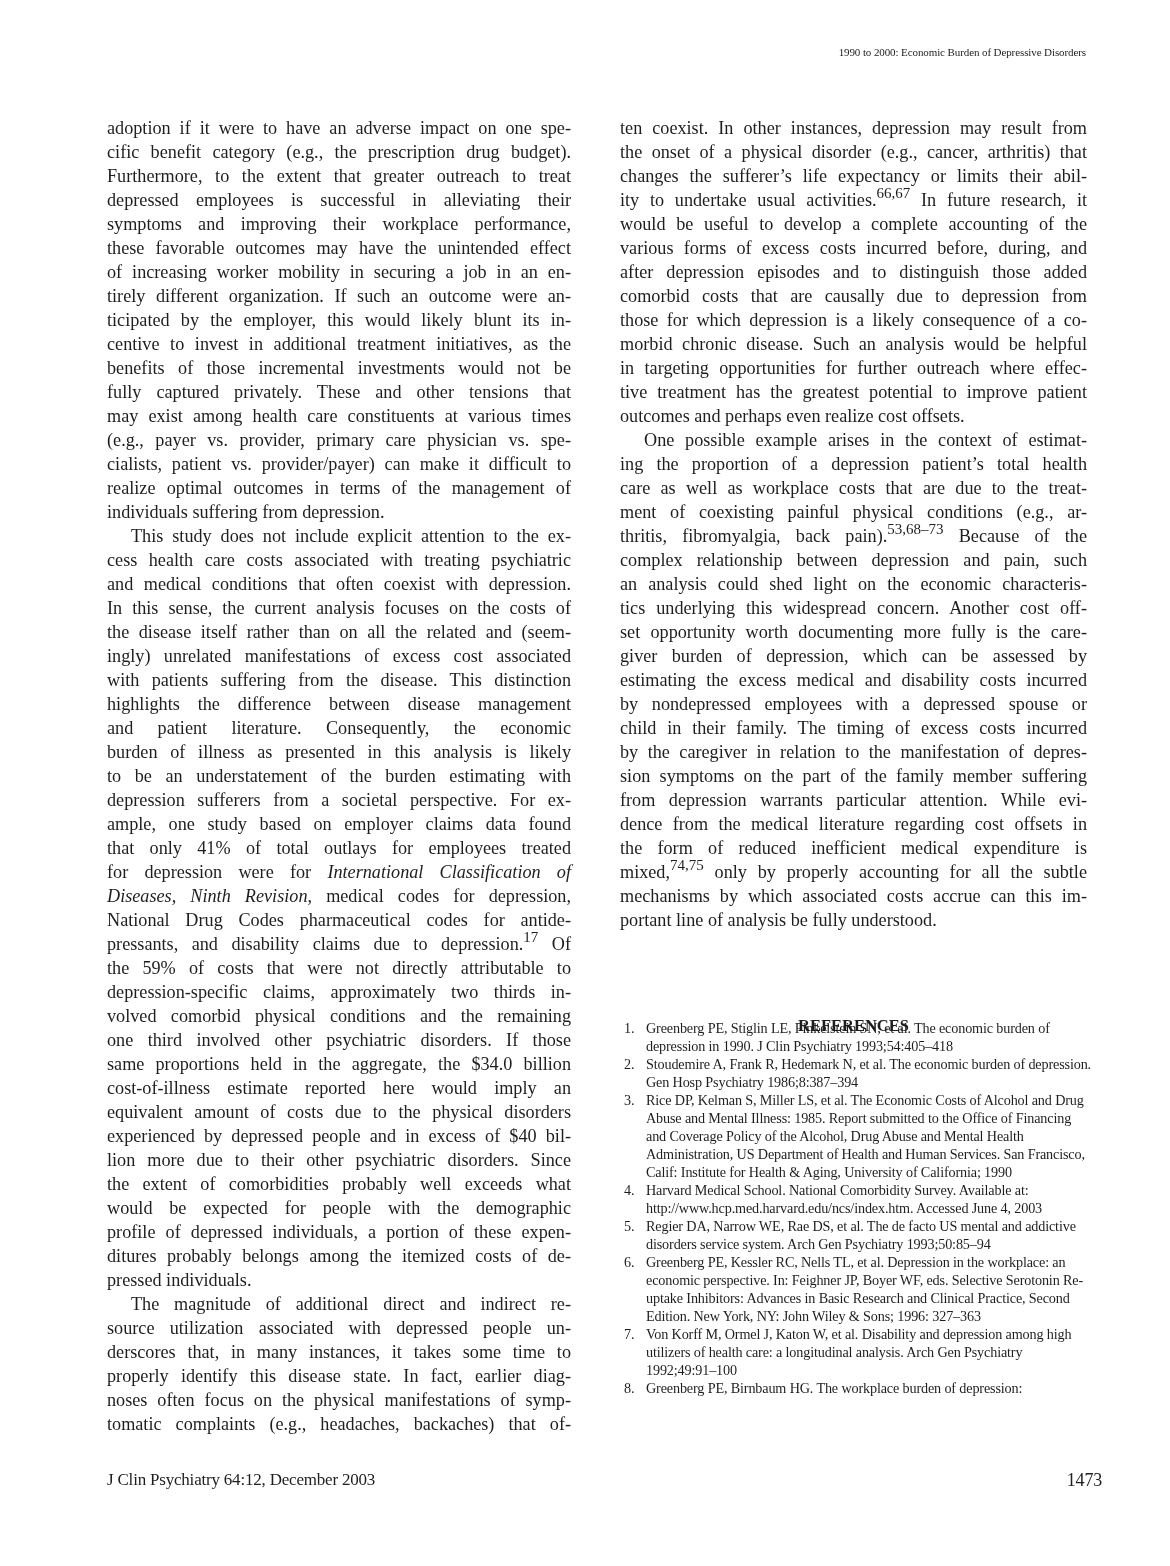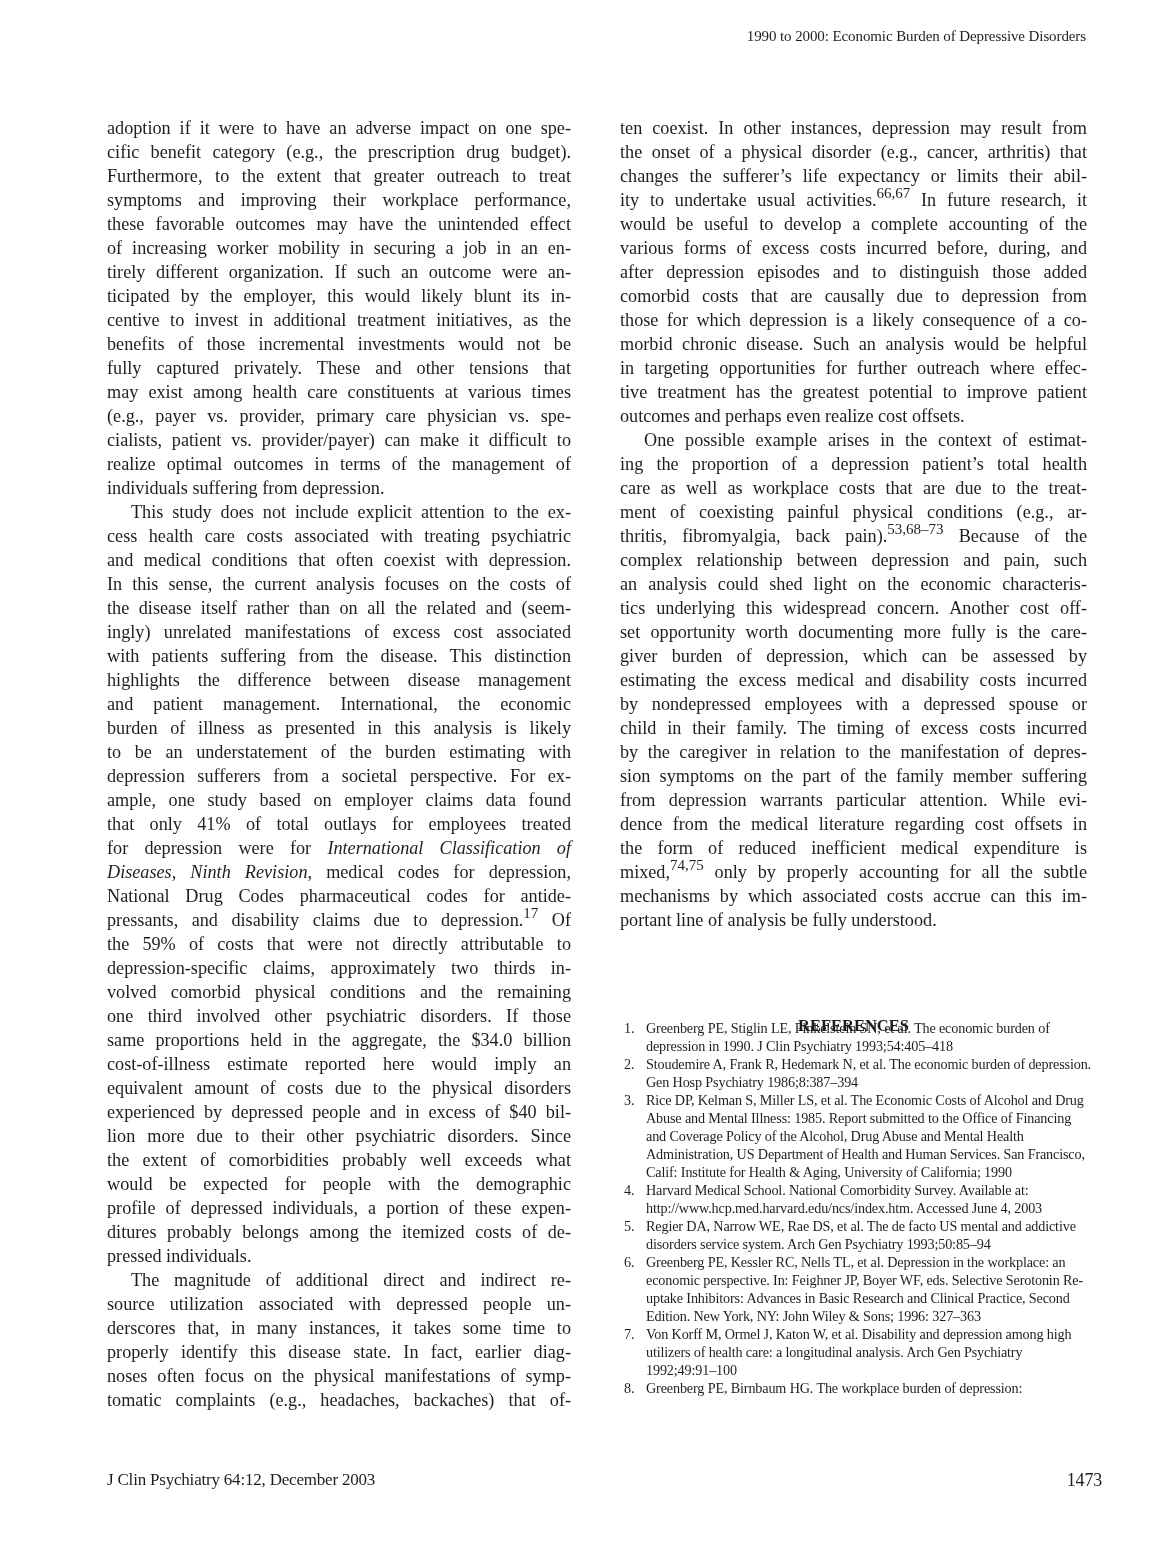--- a/index.html
+++ b/index.html
@@ -2,22 +2,22 @@
 <html><head>
 <meta charset="utf-8">
 <style>
   html, body { margin: 0; padding: 0; background: #ffffff; }
   body {
     width: 1170px; height: 1566px; position: relative; overflow: hidden;
     font-family: "Liberation Serif", "DejaVu Serif", serif;
     color: #1e1e1e;
   }
   .running-head {
-    position: absolute; top: 24px; right: 84px;
-    font-size: 15px; line-height: 24px; letter-spacing: -0.1px;
+    position: absolute; top: 40px; right: 84px;
+    font-size: 11px; line-height: 24px; letter-spacing: -0.1px;
   }
   .col {
     position: absolute; top: 116px;
     font-size: 18.2px; line-height: 24px;
     text-align: justify; hyphens: manual;
   }
   .col-left { left: 107px; width: 464px; }
   .col-right { left: 620px; width: 467px; }
   .line { display: block; text-align: justify; text-align-last: justify; height: 24px; white-space: nowrap; }
   .line.last { text-align-last: left; }
@@ -39,20 +39,21 @@
 </style>
 </head>
 <body>
 
 <div class="running-head">1990 to 2000: Economic Burden of Depressive Disorders</div>
 
 <div class="col col-left">
   <span class="line">adoption if it were to have an adverse impact on one spe-</span>
   <span class="line">cific benefit category (e.g., the prescription drug budget).</span>
   <span class="line">Furthermore, to the extent that greater outreach to treat</span>
+  <span class="line">depressed employees is successful in alleviating their</span>
   <span class="line">symptoms and improving their workplace performance,</span>
   <span class="line">these favorable outcomes may have the unintended effect</span>
   <span class="line">of increasing worker mobility in securing a job in an en-</span>
   <span class="line">tirely different organization. If such an outcome were an-</span>
   <span class="line">ticipated by the employer, this would likely blunt its in-</span>
   <span class="line">centive to invest in additional treatment initiatives, as the</span>
   <span class="line">benefits of those incremental investments would not be</span>
   <span class="line">fully captured privately. These and other tensions that</span>
   <span class="line">may exist among health care constituents at various times</span>
   <span class="line">(e.g., payer vs. provider, primary care physician vs. spe-</span>
@@ -60,21 +61,21 @@
   <span class="line">realize optimal outcomes in terms of the management of</span>
   <span class="line last">individuals suffering from depression.</span>
   <span class="line" style="padding-left:24px">This study does not include explicit attention to the ex-</span>
   <span class="line">cess health care costs associated with treating psychiatric</span>
   <span class="line">and medical conditions that often coexist with depression.</span>
   <span class="line">In this sense, the current analysis focuses on the costs of</span>
   <span class="line">the disease itself rather than on all the related and (seem-</span>
   <span class="line">ingly) unrelated manifestations of excess cost associated</span>
   <span class="line">with patients suffering from the disease. This distinction</span>
   <span class="line">highlights the difference between disease management</span>
-  <span class="line">and patient management. International, the economic</span>
+  <span class="line">and patient literature. Consequently, the economic</span>
   <span class="line">burden of illness as presented in this analysis is likely</span>
   <span class="line">to be an understatement of the burden estimating with</span>
   <span class="line">depression sufferers from a societal perspective. For ex-</span>
   <span class="line">ample, one study based on employer claims data found</span>
   <span class="line">that only 41% of total outlays for employees treated</span>
   <span class="line"><span>for depression were for </span><i>International Classification of</i></span>
   <span class="line"><i>Diseases, Ninth Revision</i><span>, medical codes for depression,</span></span>
   <span class="line">National Drug Codes pharmaceutical codes for antide-</span>
   <span class="line"><span>pressants, and disability claims due to depression.</span><sup>17</sup><span> Of</span></span>
   <span class="line">the 59% of costs that were not directly attributable to</span>

